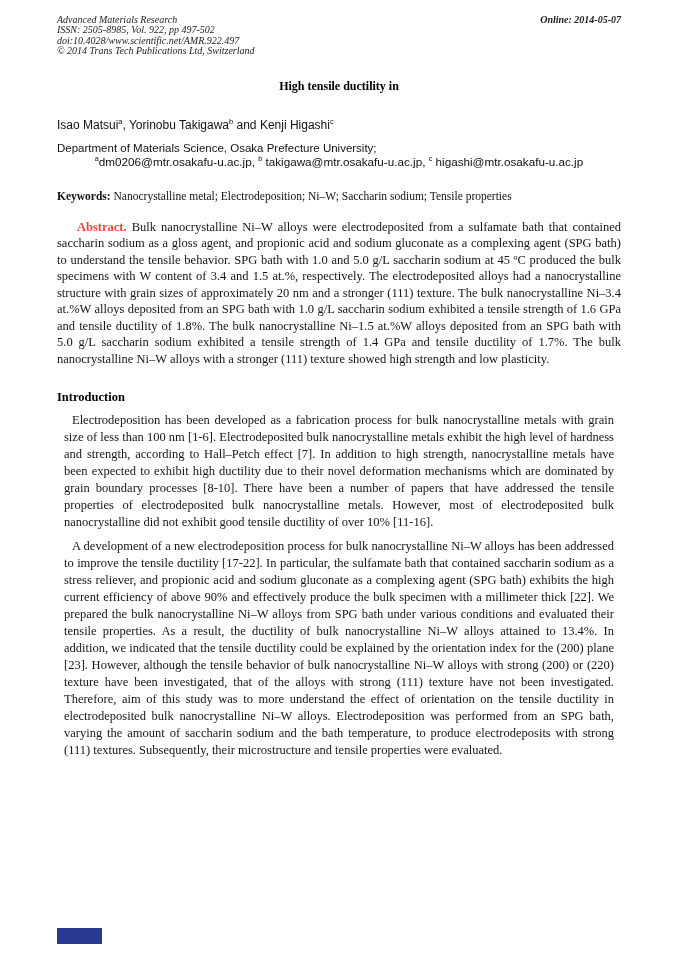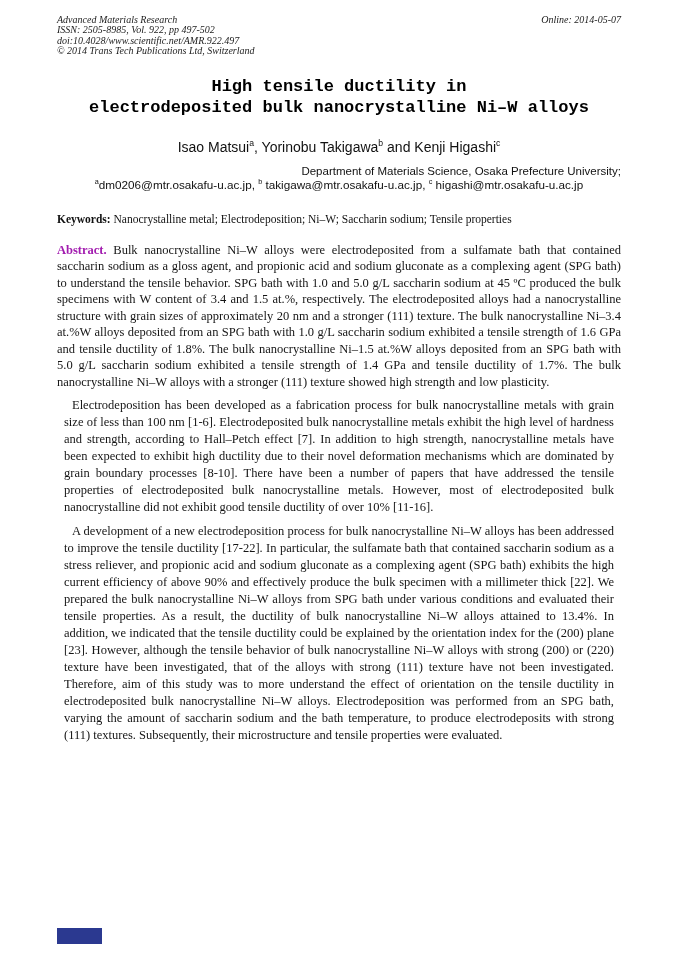--- a/index.html
+++ b/index.html
@@ -18,42 +18,41 @@
     display: flex;
     justify-content: space-between;
     align-items: flex-start;
     font-family: "Liberation Serif", serif;
     font-style: italic;
     font-size: 10px;
     line-height: 10.4px;
     color: #1c1c1c;
   }
   .pub-left div { white-space: nowrap; }
-  .pub-right { white-space: nowrap; }
+  .pub-right { white-space: nowrap; font-weight: bold; }
 
   
   .title {
     margin: 19px 0 0 0;
     text-align: center;
-    font-family: Liberation Mono, monospace;
+    font-family: Liberation Serif, serif;
     font-weight: bold;
-    font-size: 17px;
+    font-size: 12px;
     line-height: 21px;
     color: #000000;
   }
   .authors {
     margin-top: 21px;
-    text-align: center;
     font-family: "Liberation Sans", sans-serif;
-    font-size: 14px;
+    font-size: 12px;
     color: #111111;
   }
   .affiliation {
     margin-top: 9px;
-    text-align: right;
+    text-align: left;
     font-family: "Liberation Sans", sans-serif;
     font-size: 11.5px;
     line-height: 14px;
     color: #111111;
   }
   .emails {
     margin-top: 0;
     text-align: center;
     font-family: "Liberation Sans", sans-serif;
     font-size: 11.7px;
@@ -70,21 +69,21 @@
   .keywords b { font-weight: bold; }
 
   .abstract {
     margin: 17px 0 0 0;
     font-family: "Liberation Serif", serif;
     font-size: 12.5px;
     line-height: 16.5px;
     text-align: justify;
     color: #151515;
   }
-  .abstract b { font-weight: bold; color: #a21caf; }
+  .abstract b { font-weight: bold; color: #ef4444; margin-left: 20px; }
 
   .section-heading {
     margin: 23px 0 6px 0;
     font-family: "Liberation Serif", serif;
     font-weight: bold;
     font-size: 12.5px;
     color: #000000;
   }
   .body-par {
     margin: 7px;
@@ -112,33 +111,34 @@
   <div class="pub-header">
     <div class="pub-left">
       <div>Advanced Materials Research</div>
       <div>ISSN: 2505-8985, Vol. 922, pp 497-502</div>
       <div>doi:10.4028/www.scientific.net/AMR.922.497</div>
       <div>© 2014 Trans Tech Publications Ltd, Switzerland</div>
     </div>
     <div class="pub-right">Online: 2014-05-07</div>
   </div>
 
-  <h1 class="title"><span>High tensile ductility in</span><br><span>electrodeposited bulk nanocrystalline Ni–W alloys</span></h1>
+  <h1 class="title"><span>High tensile ductility in</span><br></h1>
 
   <div class="authors"><span>Isao Matsui</span><sup>a</sup><span>, </span><span>Yorinobu Takigawa</span><sup>b</sup><span> and </span><span>Kenji Higashi</span><sup>c</sup></div>
 
   <div class="affiliation">
     <div>Department of Materials Science, Osaka Prefecture University;</div>
   </div>
 
   <div class="emails"><sup>a</sup><span>dm0206@mtr.osakafu-u.ac.jp</span><span>, </span><sup>b</sup><span> takigawa@mtr.osakafu-u.ac.jp</span><span>, </span><sup>c</sup><span> higashi@mtr.osakafu-u.ac.jp</span></div>
 
   <div class="keywords"><b>Keywords:</b><span> Nanocrystalline metal; Electrodeposition; Ni–W; Saccharin sodium; Tensile properties</span></div>
 
   <p class="abstract"><b>Abstract.</b><span> Bulk nanocrystalline Ni–W alloys were electrodeposited from a sulfamate bath that contained saccharin sodium as a gloss agent, and propionic acid and sodium gluconate as a complexing agent (SPG bath) to understand the tensile behavior. SPG bath with 1.0 and 5.0 g/L saccharin sodium at 45 ºC produced the bulk specimens with W content of 3.4 and 1.5 at.%, respectively. The electrodeposited alloys had a nanocrystalline structure with grain sizes of approximately 20 nm and a stronger (111) texture. The bulk nanocrystalline Ni–3.4 at.%W alloys deposited from an SPG bath with 1.0 g/L saccharin sodium exhibited a tensile strength of 1.6 GPa and tensile ductility of 1.8%. The bulk nanocrystalline Ni–1.5 at.%W alloys deposited from an SPG bath with 5.0 g/L saccharin sodium exhibited a tensile strength of 1.4 GPa and tensile ductility of 1.7%. The bulk nanocrystalline Ni–W alloys with a stronger (111) texture showed high strength and low plasticity.</span></p>
 
+  <h2 class="section-heading">Introduction</h2>
 
   <p class="body-par">Electrodeposition has been developed as a fabrication process for bulk nanocrystalline metals with grain size of less than 100 nm [1-6]. Electrodeposited bulk nanocrystalline metals exhibit the high level of hardness and strength, according to Hall–Petch effect [7]. In addition to high strength, nanocrystalline metals have been expected to exhibit high ductility due to their novel deformation mechanisms which are dominated by grain boundary processes [8-10]. There have been a number of papers that have addressed the tensile properties of electrodeposited bulk nanocrystalline metals. However, most of electrodeposited bulk nanocrystalline did not exhibit good tensile ductility of over 10% [11-16].</p>
   <p class="body-par">A development of a new electrodeposition process for bulk nanocrystalline Ni–W alloys has been addressed to improve the tensile ductility [17-22]. In particular, the sulfamate bath that contained saccharin sodium as a stress reliever, and propionic acid and sodium gluconate as a complexing agent (SPG bath) exhibits the high current efficiency of above 90% and effectively produce the bulk specimen with a millimeter thick [22]. We prepared the bulk nanocrystalline Ni–W alloys from SPG bath under various conditions and evaluated their tensile properties. As a result, the ductility of bulk nanocrystalline Ni–W alloys attained to 13.4%. In addition, we indicated that the tensile ductility could be explained by the orientation index for the (200) plane [23]. However, although the tensile behavior of bulk nanocrystalline Ni–W alloys with strong (200) or (220) texture have been investigated, that of the alloys with strong (111) texture have not been investigated. Therefore, aim of this study was to more understand the effect of orientation on the tensile ductility in electrodeposited bulk nanocrystalline Ni–W alloys. Electrodeposition was performed from an SPG bath, varying the amount of saccharin sodium and the bath temperature, to produce electrodeposits with strong (111) textures. Subsequently, their microstructure and tensile properties were evaluated.</p>
 
   <div class="footer-box" style="background: rgb(43, 57, 144);"></div>
 
 </div>
 
 </body></html>

